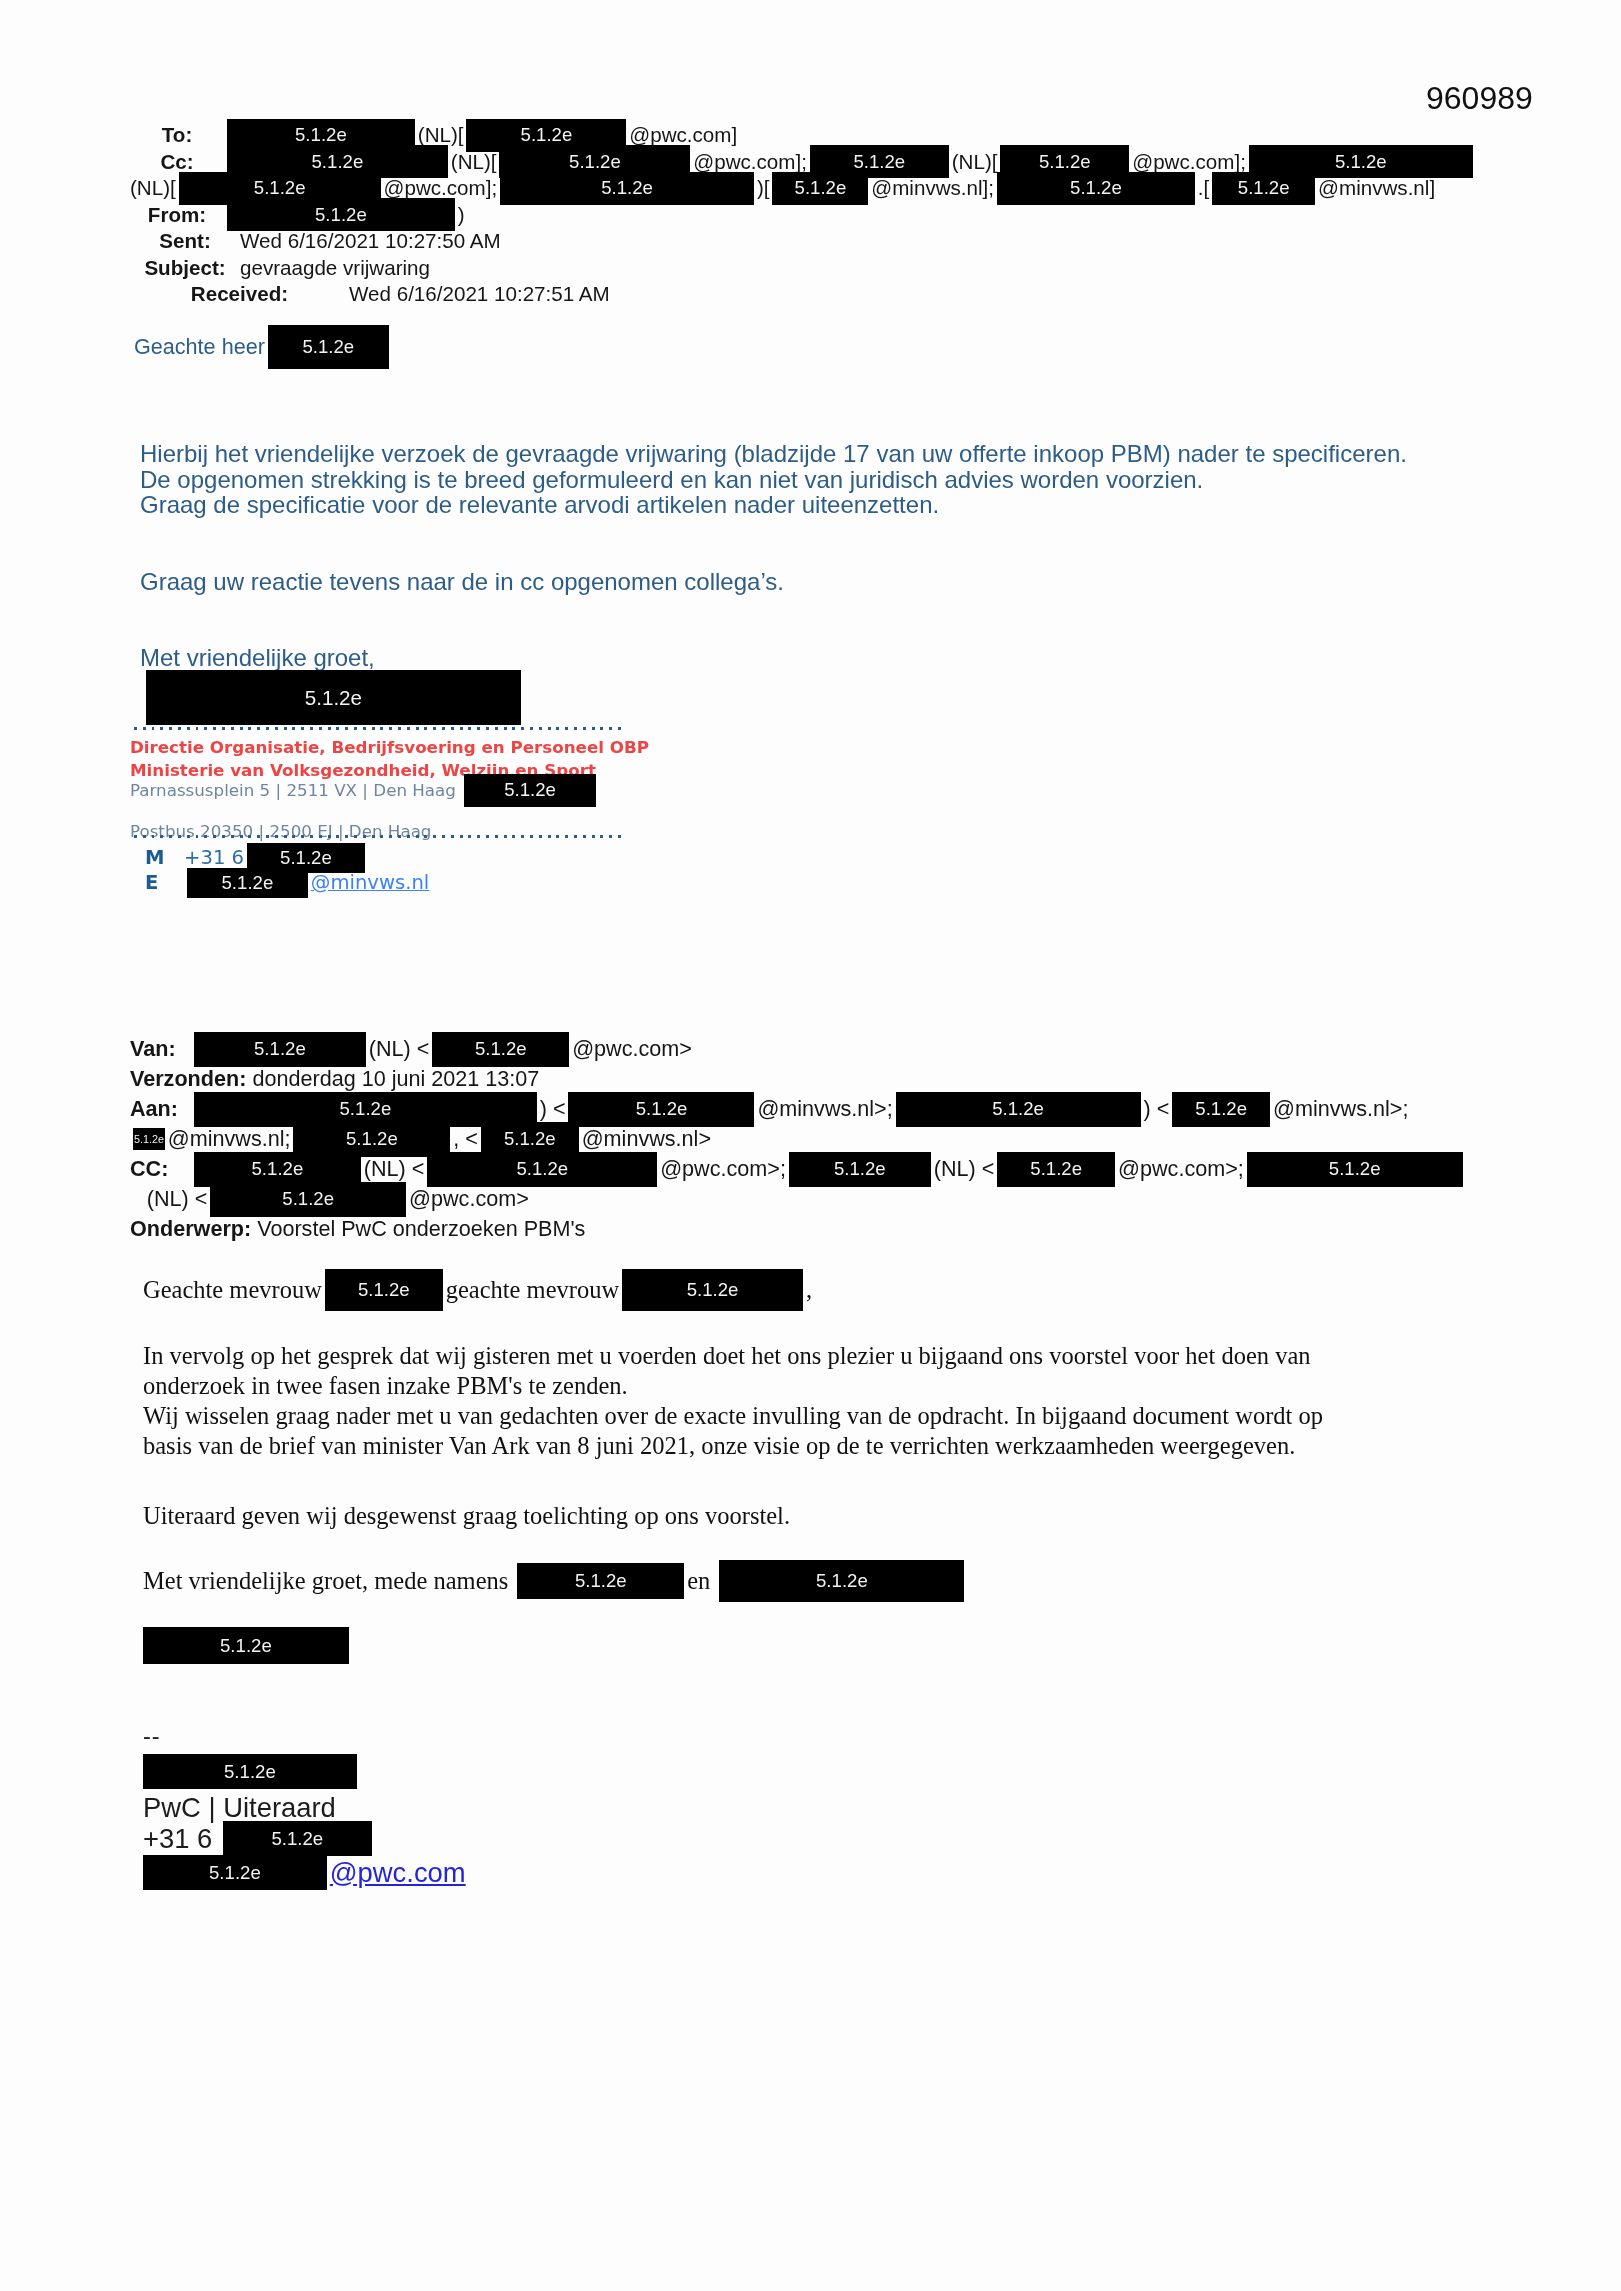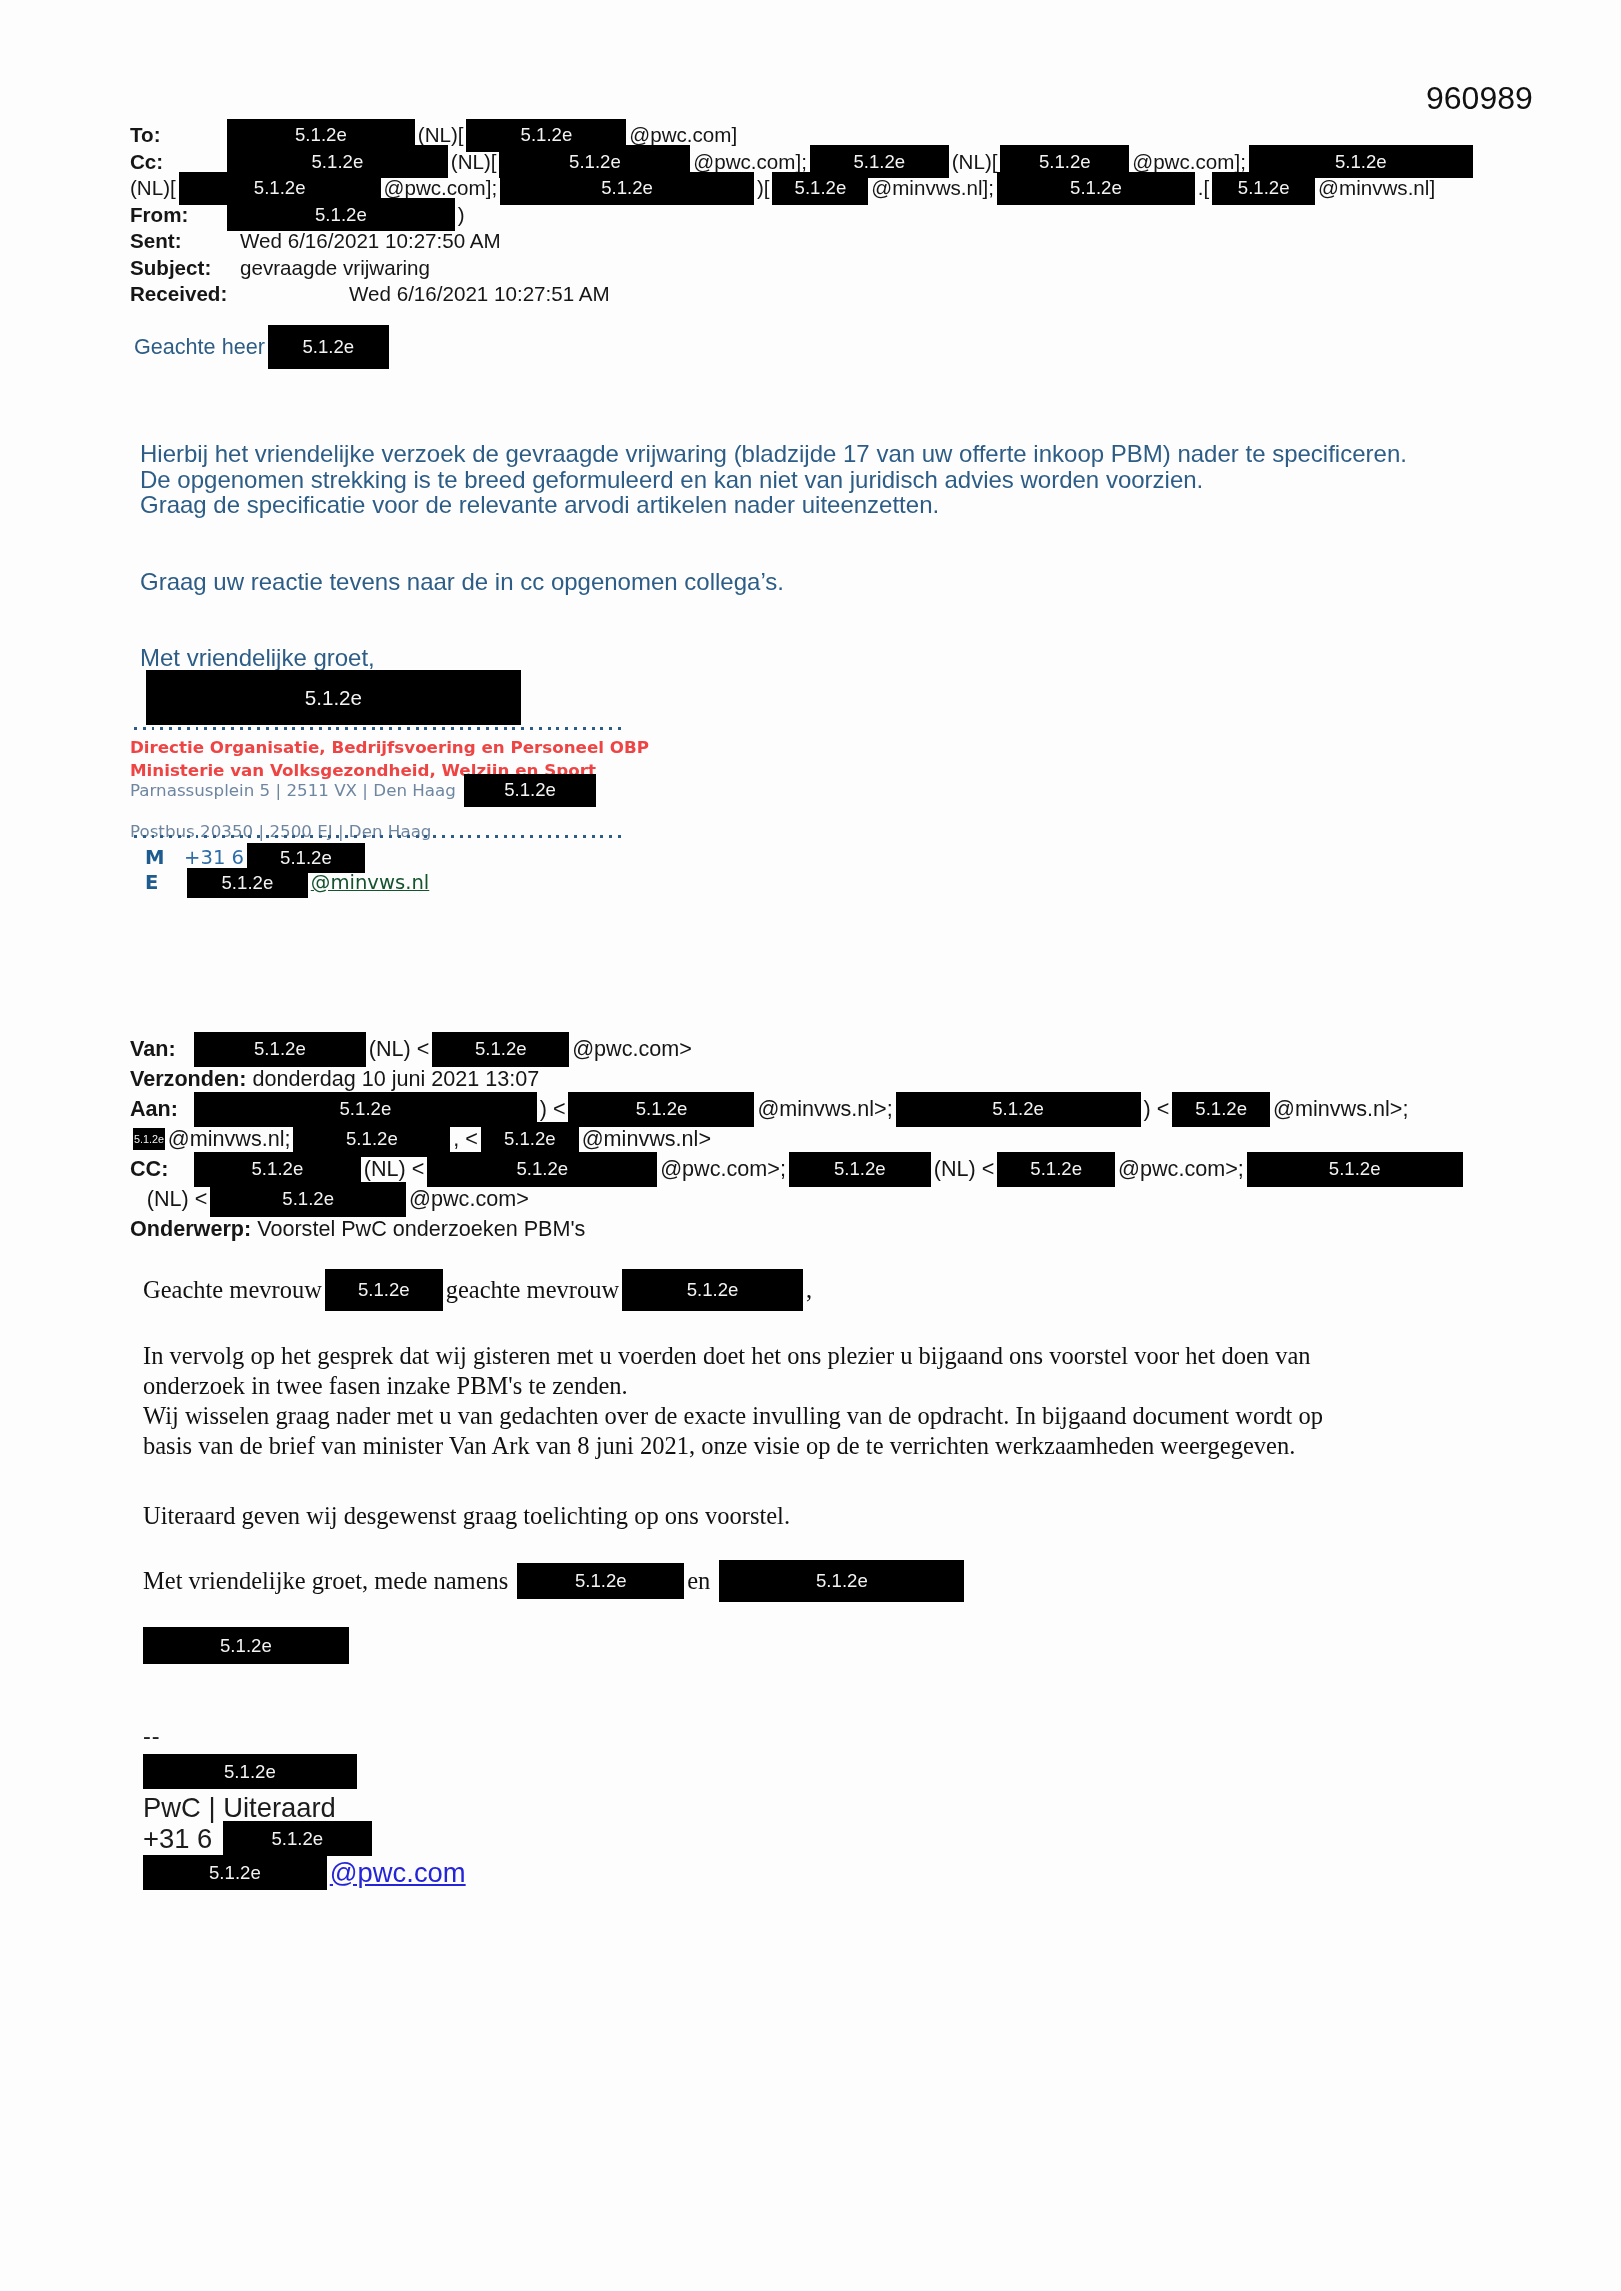--- a/index.html
+++ b/index.html
@@ -9,38 +9,38 @@
   
   .redact{display:inline-flex;align-items:center;justify-content:center;flex:none;
           background:#000000;color:#f3f3f3;font-size:18.6px;margin:0 2.9px;
           font-family:"Liberation Sans",sans-serif;}
   .redact.small{font-size:10.8px;}
   
   .hrow{display:flex;align-items:center;white-space:pre;}
   .hrow .b{font-weight:bold;}
   .seg-link{text-decoration:underline;cursor:pointer;}
   
-  .e1-header{left:130px;top:122px;font-size:20.6px;}
+  .e1-header{left:130px;top:122px;font-size:20.6px;text-align:center;}
   .e1-header .hrow{height:26.5px;}
   
   .blue{color:#2d5d86;}
   .greet1{left:134px;top:325px;height:44px;font-size:21.6px;}
   .body1{left:140px;top:397px;font-size:24px;line-height:25.5px;margin-top:44px;}
   .body1 .line{white-space:pre;min-height:25.5px;}
   
   .bigbox{left:143px;top:670px;}
   .dotted{height:2.9px;background:repeating-linear-gradient(90deg,#2d5d86 0 2.9px,transparent 2.9px 8.8px);}
   .dot1{left:134px;top:727px;width:487px;}
   .dot2{left:134px;top:835px;width:487px;}
   .sig{font-family:"DejaVu Sans","Liberation Sans",sans-serif;}
   .sigbold{left:130px;font-size:16.7px;font-weight:bold;color:#ef4444;}
   .sigaddr{left:130px;font-size:16.7px;color:#6e86a0;height:22.5px;}
   .mrow,.erow{left:145px;font-size:19.6px;color:#2e6da8;height:25.5px;}
   .mrow .b,.erow .b{color:#1e5c90;}
-  .sig .seg-link{color:#14532d;}
+  .sig .seg-link{color:#3b82f6;}
   
   .e2-header{left:130px;top:1034px;font-size:21.6px;}
   .e2-header .hrow{height:30px;}
   .e2-header .hrow.indent{padding-left:16.7px;}
   
   .serif{font-family:"Liberation Serif",serif;color:#111;}
   .greet2{left:143px;top:1269px;height:42px;font-size:24.5px;}
   .body2{left:143px;top:1341px;font-size:24.5px;line-height:30px;}
   .body2 .line{white-space:pre;min-height:30px;}
   .uiteraard{left:143px;top:1502px;font-size:24.5px;}

